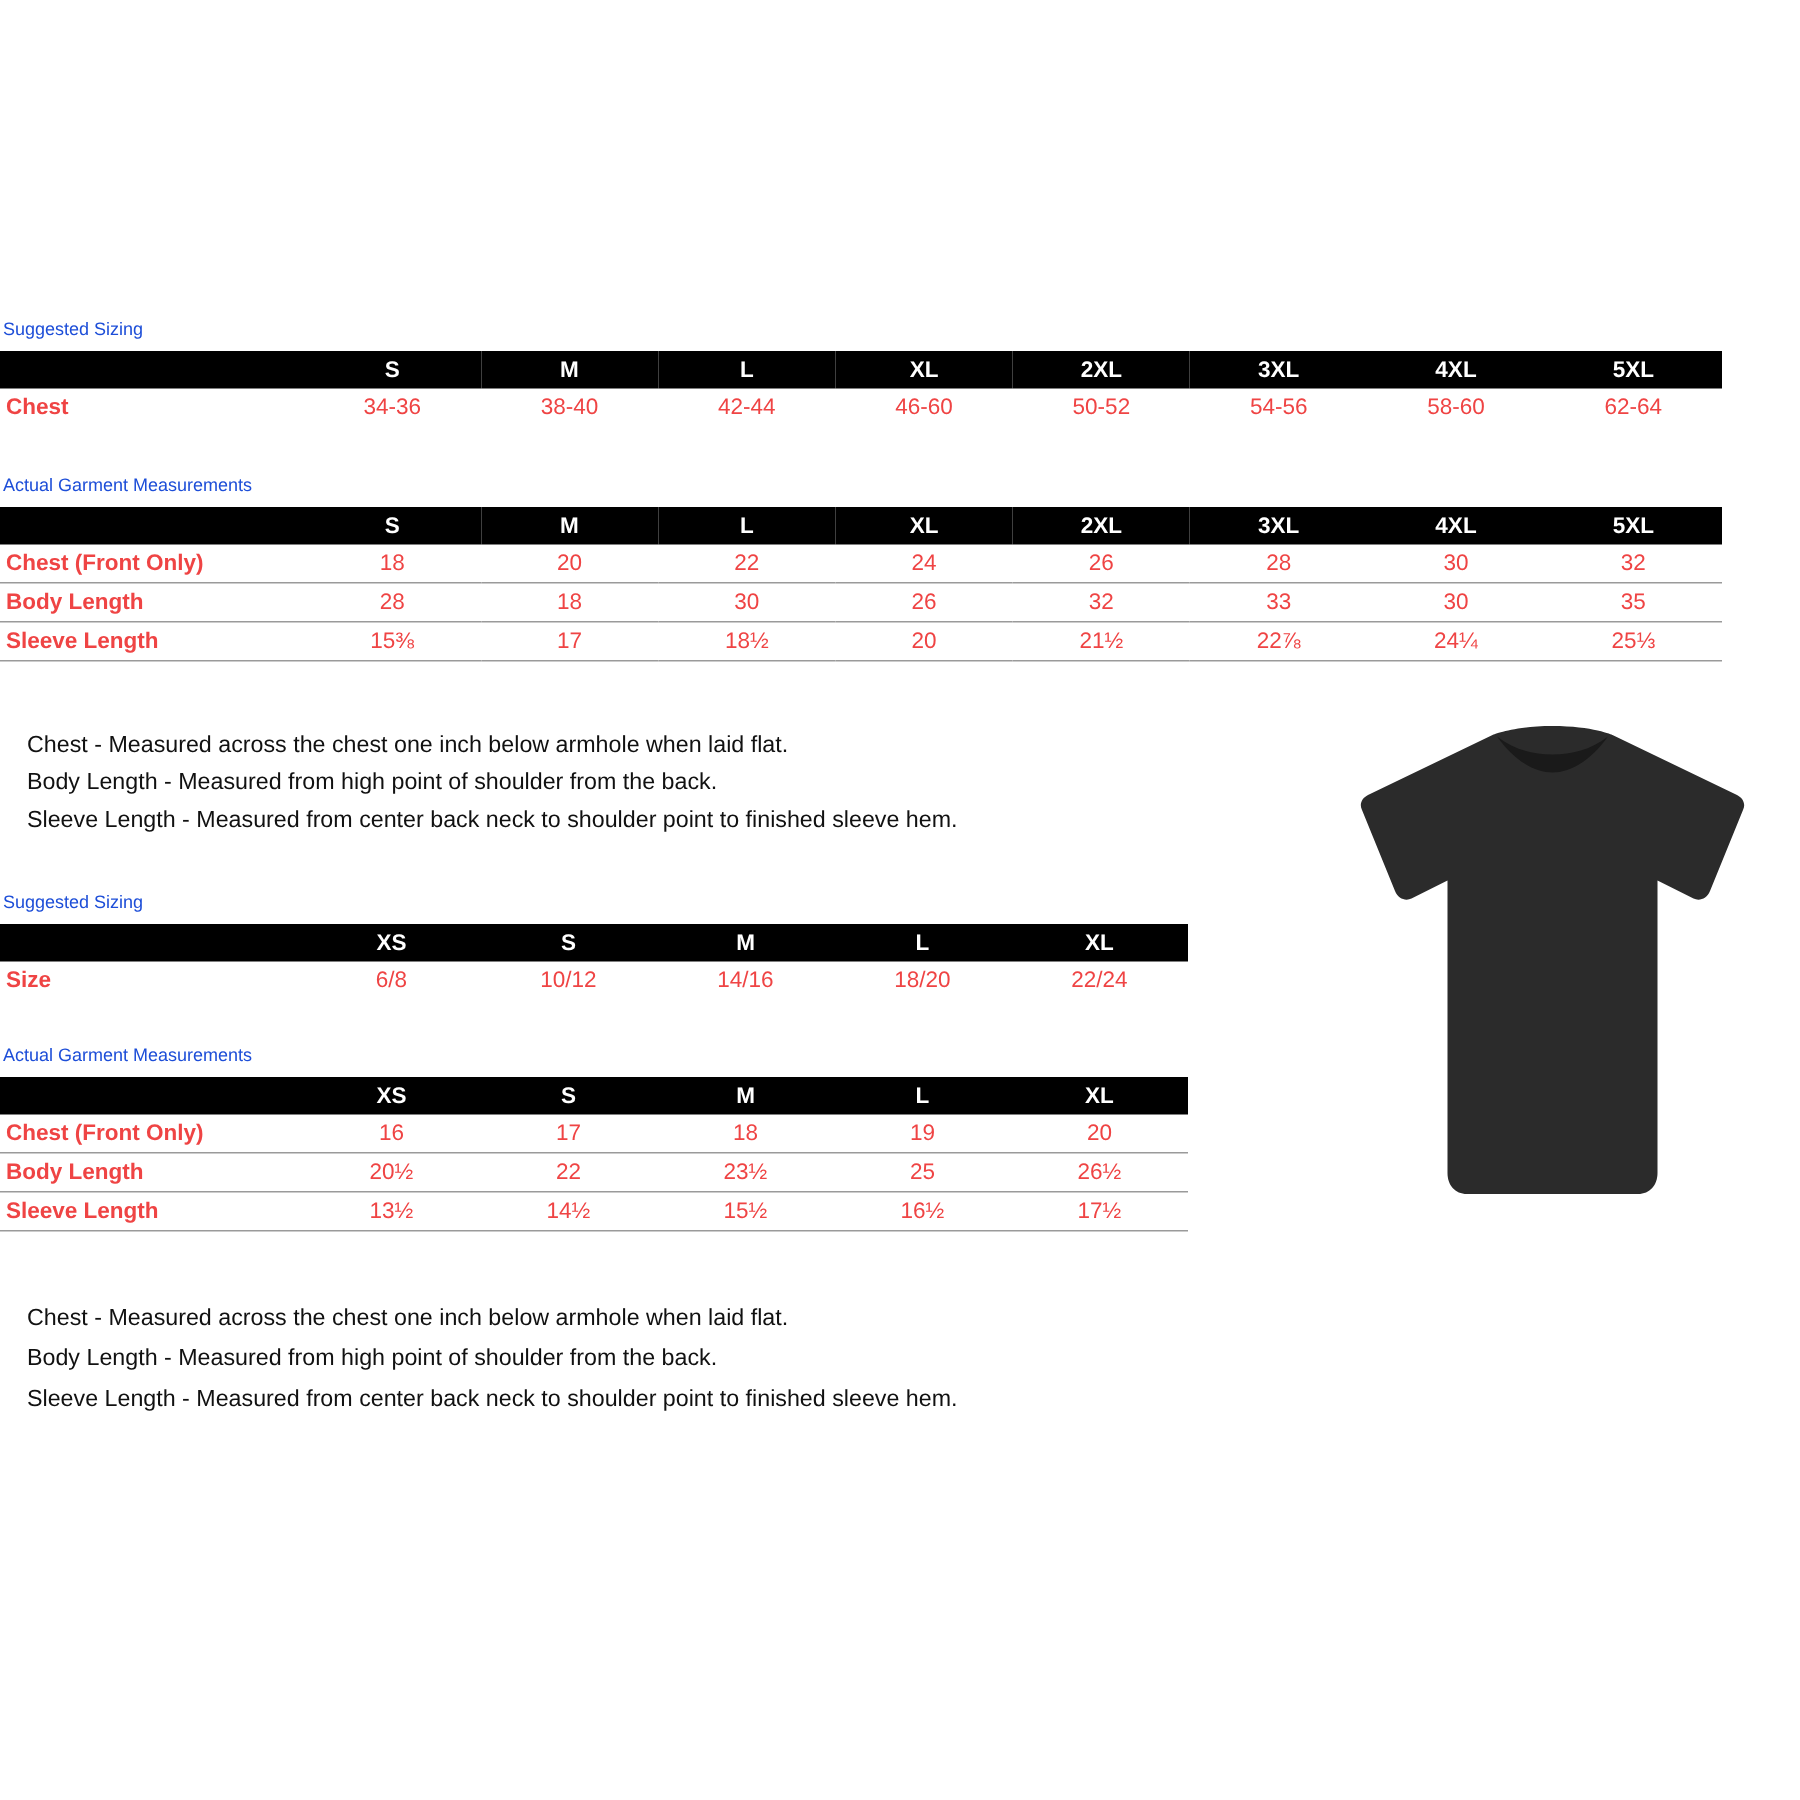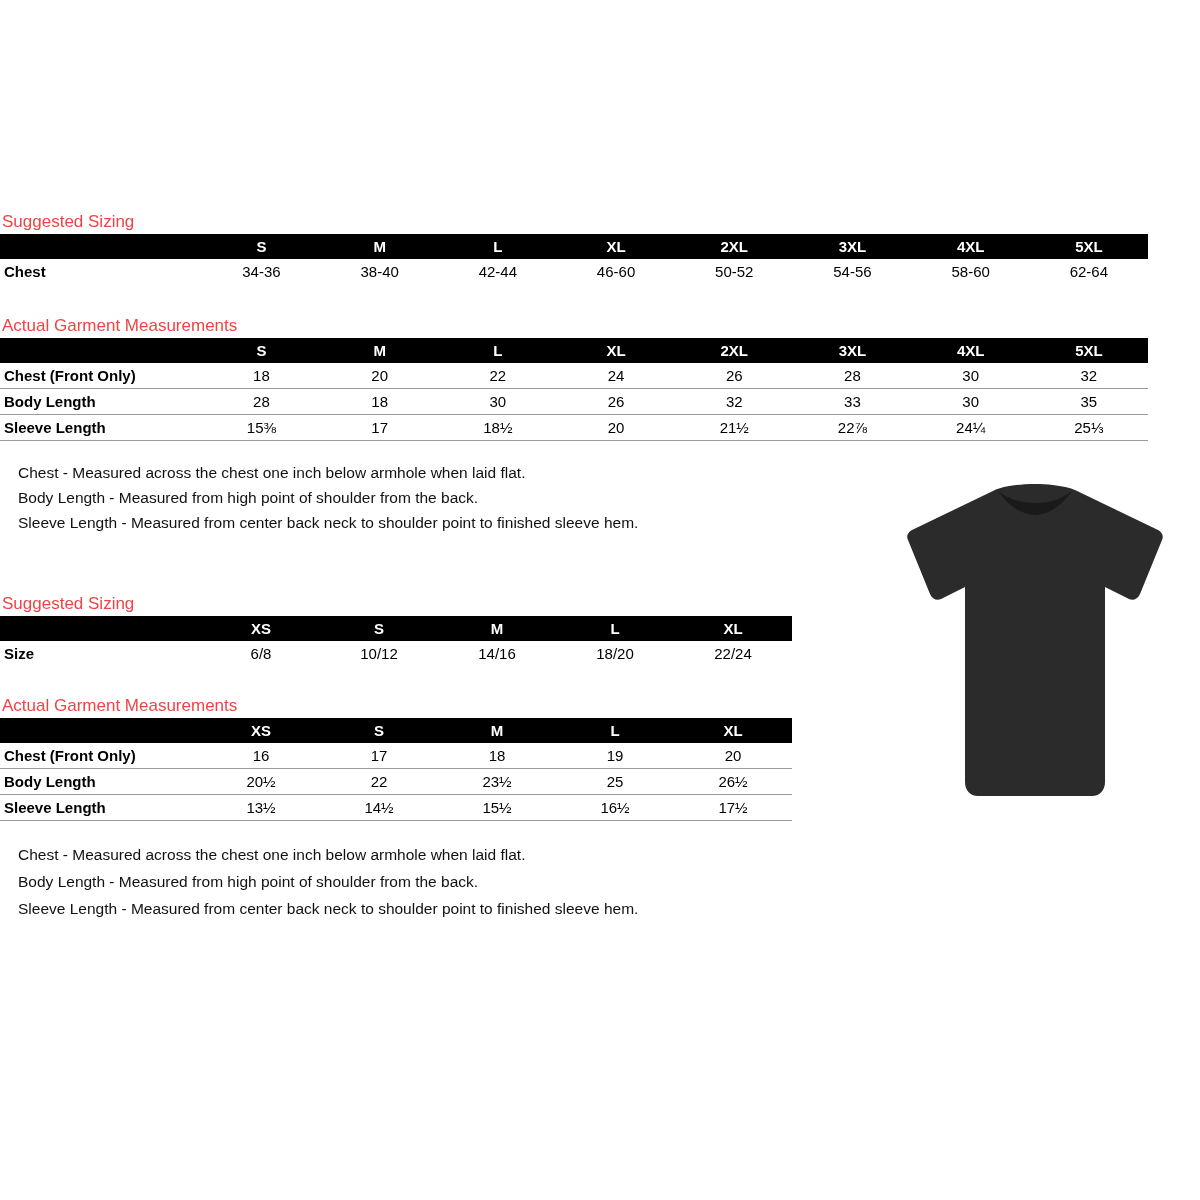--- a/index.html
+++ b/index.html
@@ -53,22 +53,22 @@
   }
   .sizing-banner span {
     font-size: 25px;
     font-weight: bold;
     letter-spacing: 3px;
     font-family: "DejaVu Sans", sans-serif;
   }
 
   .label-sm {
     position: absolute;
-    font-size: 17px;
-    color: #ef4444;
+    font-size: 12px;
+    color: #1d4ed8;
     white-space: nowrap;
     text-align: center;
   }
 
   
   table.sz {
     position: absolute;
     border-collapse: collapse;
     table-layout: fixed;
   }
@@ -85,37 +85,38 @@
     color: #ffffff;
     font-weight: bold;
     text-align: center;
     font-size: 15px;
   }
   table.sz thead th.first {
     text-align: left;
   }
   table.sz tbody td {
     text-align: center;
-    color: #000000;
+    color: #ef4444;
   }
   table.sz tbody td.first {
     text-align: left;
     font-weight: bold;
     padding-left: 4px;
   }
   table.sz tbody tr.ruled td {
     border-bottom: 1px solid #9a9a9a;
   }
 
   .notes {
     position: absolute;
     font-size: 15.5px;
     line-height: 25px;
     color: #111;
     white-space: nowrap;
+    margin-top: 24px;
   }
 
   
   .youth-title {
     position: absolute;
     left: 14px;
     top: 550px;
     font-size: 25px;
     letter-spacing: -0.3px;
     white-space: nowrap;

